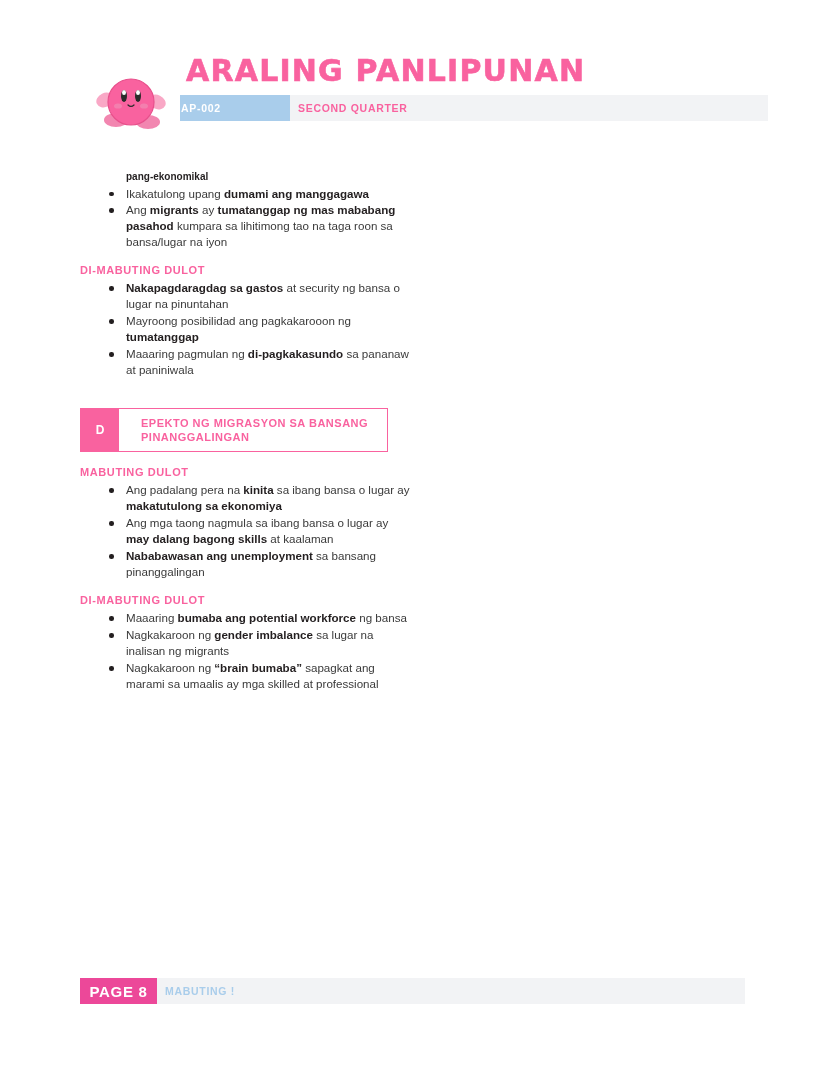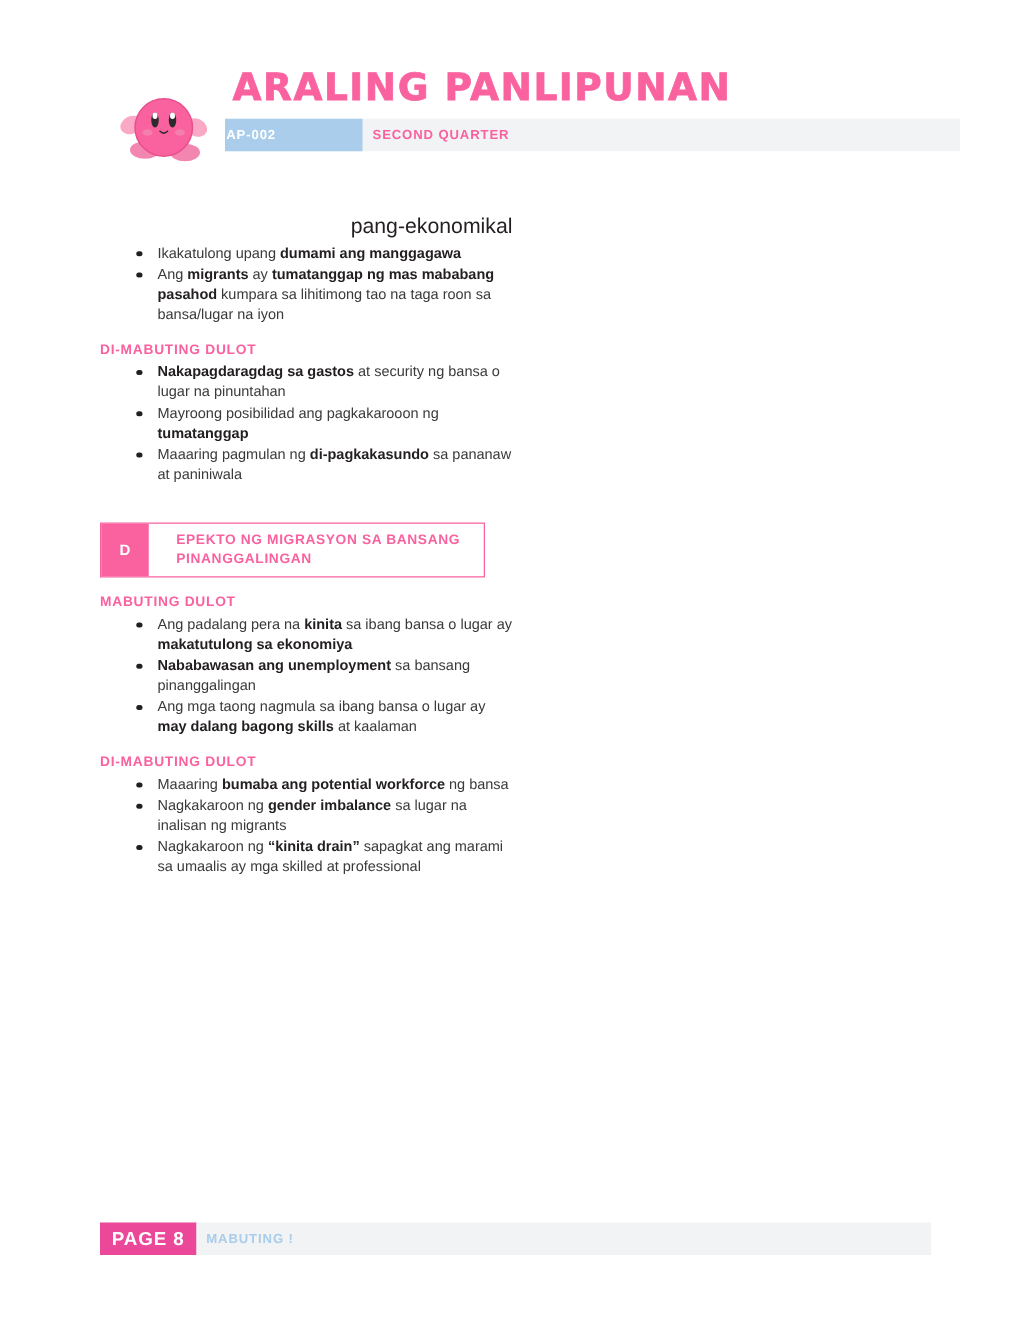--- a/index.html
+++ b/index.html
@@ -90,26 +90,25 @@
 
   
   .content {
     position: absolute;
     left: 80px;
     top: 170px;
     width: 330px;
   }
 
   .lead-bold {
-    font-size: 17px;
-    font-weight: normal;
+    font-size: 10px;
+    font-weight: bold;
     line-height: 1.35;
     margin: 0 0 2px 46px;
     color: #231f20;
-    text-align: right;
   }
 
   ul.bullets {
     list-style: none;
     margin: 0;
     padding: 0;
   }
   ul.bullets li {
     position: relative;
     padding-left: 46px;
@@ -255,29 +254,29 @@
       </ul>
 
     <div class="section-box">
       <div class="section-letter">D</div>
       <div class="section-title">EPEKTO NG MIGRASYON SA BANSANG PINANGGALINGAN</div>
     </div>
 
     <div class="sec-head">MABUTING DULOT</div>
     <ul class="bullets">
         <li><span>Ang padalang pera na </span><b>kinita</b><span> sa ibang bansa o lugar ay </span><b>makatutulong sa ekonomiya</b></li>
+        <li><span>Ang mga taong nagmula sa ibang bansa o lugar ay </span><b>may dalang bagong skills</b><span> at kaalaman</span></li>
         <li><b>Nababawasan ang unemployment</b><span> sa bansang pinanggalingan</span></li>
-        <li><span>Ang mga taong nagmula sa ibang bansa o lugar ay </span><b>may dalang bagong skills</b><span> at kaalaman</span></li>
       </ul>
 
     <div class="sec-head">DI-MABUTING DULOT</div>
     <ul class="bullets">
         <li><span>Maaaring </span><b>bumaba ang potential workforce</b><span> ng bansa</span></li>
         <li><span>Nagkakaroon ng </span><b>gender imbalance</b><span> sa lugar na inalisan ng migrants</span></li>
-        <li><span>Nagkakaroon ng </span><b>“kinita drain”</b><span> sapagkat ang marami sa umaalis ay mga skilled at professional</span></li>
+        <li><span>Nagkakaroon ng </span><b>“brain bumaba”</b><span> sapagkat ang marami sa umaalis ay mga skilled at professional</span></li>
       </ul>
 
   </div>
 
   <div class="footer"></div>
   <div class="footer-page">PAGE 8</div>
   <div class="footer-note">MABUTING !</div>
 
 </div>
 

